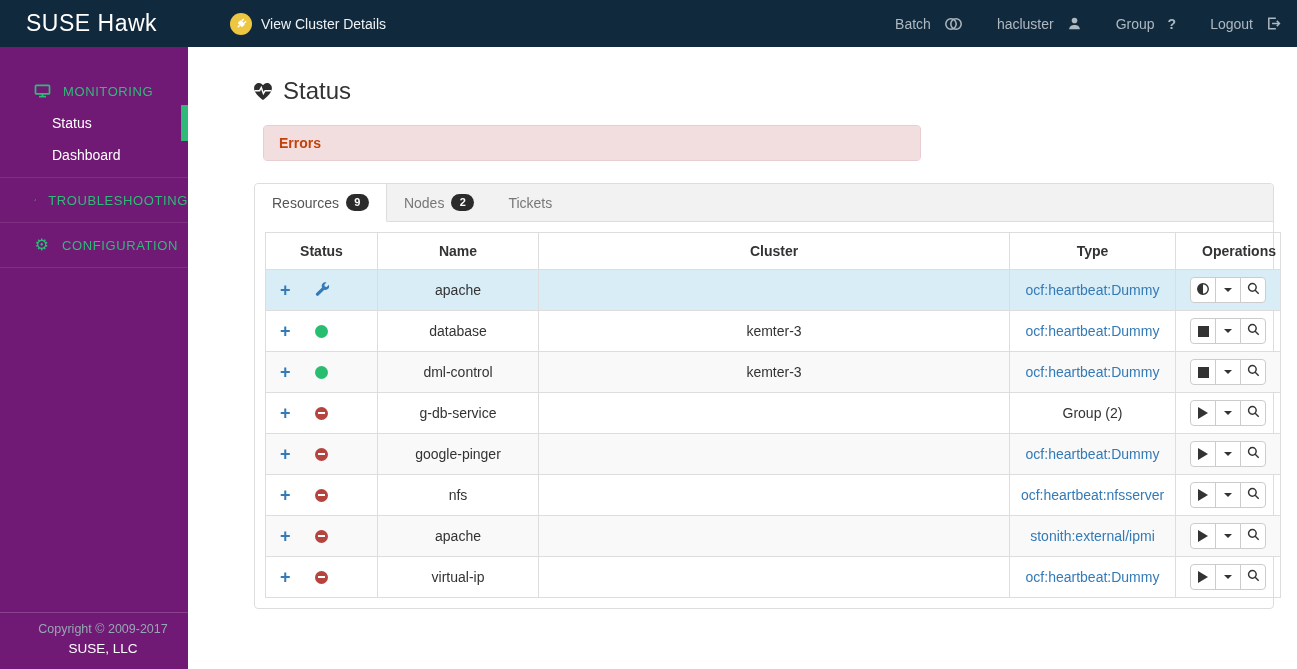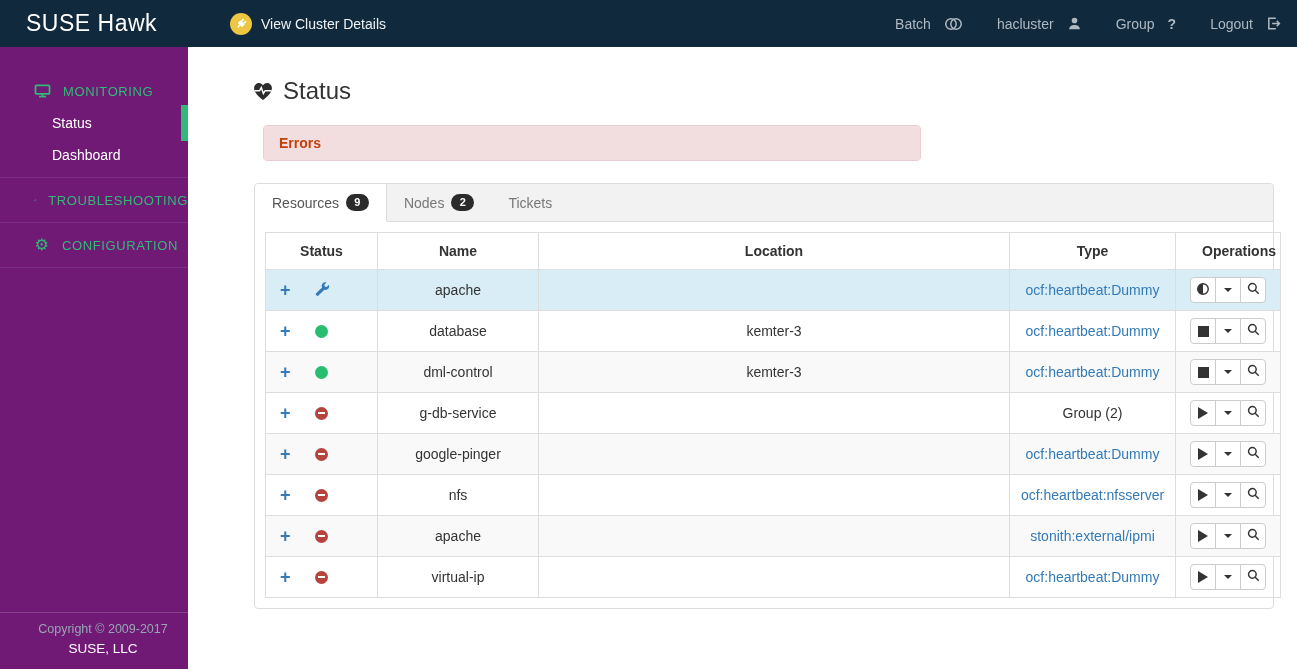--- a/index.html
+++ b/index.html
@@ -178,21 +178,21 @@
       <div class="tab">
         <span>Tickets</span>
       </div>
     </div>
     <div class="tab-content">
       <table>
         <thead>
           <tr>
             <th class="col-status">Status</th>
             <th class="col-name">Name</th>
-            <th class="col-loc">Location</th>
+            <th class="col-loc">Cluster</th>
             <th class="col-type">Type</th>
             <th class="col-ops">Operations</th>
           </tr>
         </thead>
         <tbody>
             <tr class="hl">
               <td class="c-status">
                 <span class="status-wrap">
                   <span class="plus">+</span>
                   <span><svg width="15" height="15" viewBox="0 0 16 16" fill="#337ab7">

